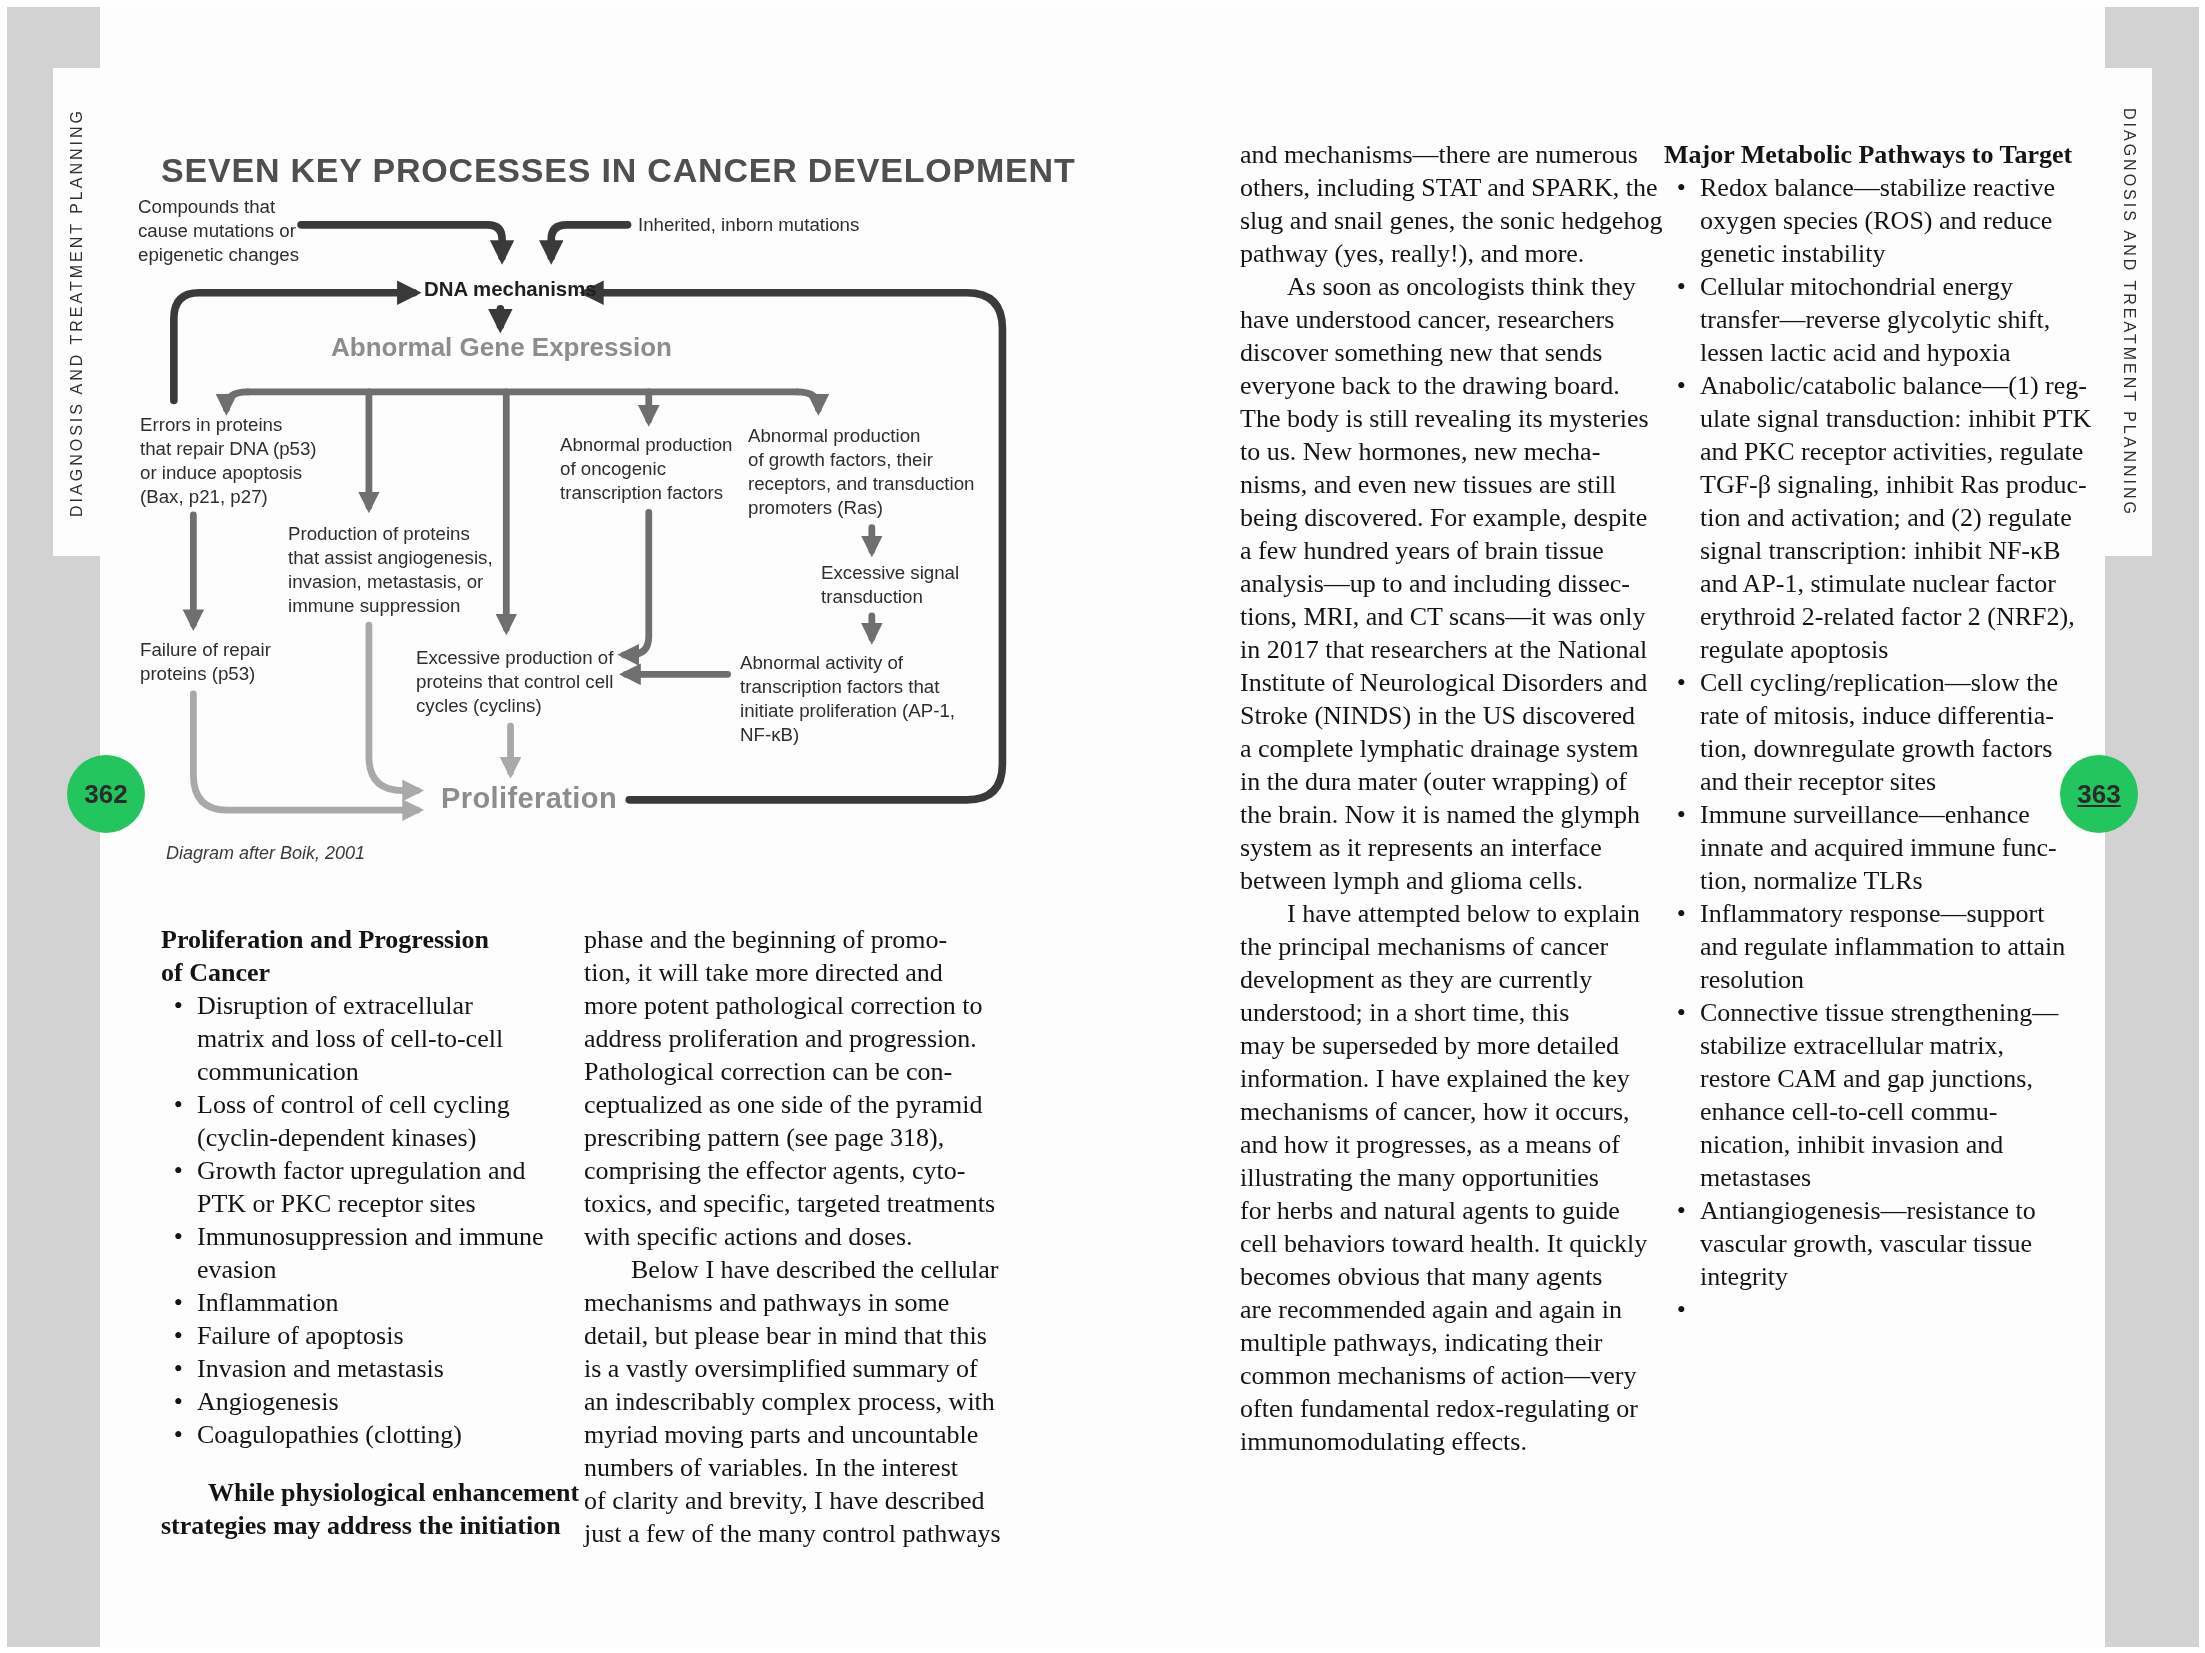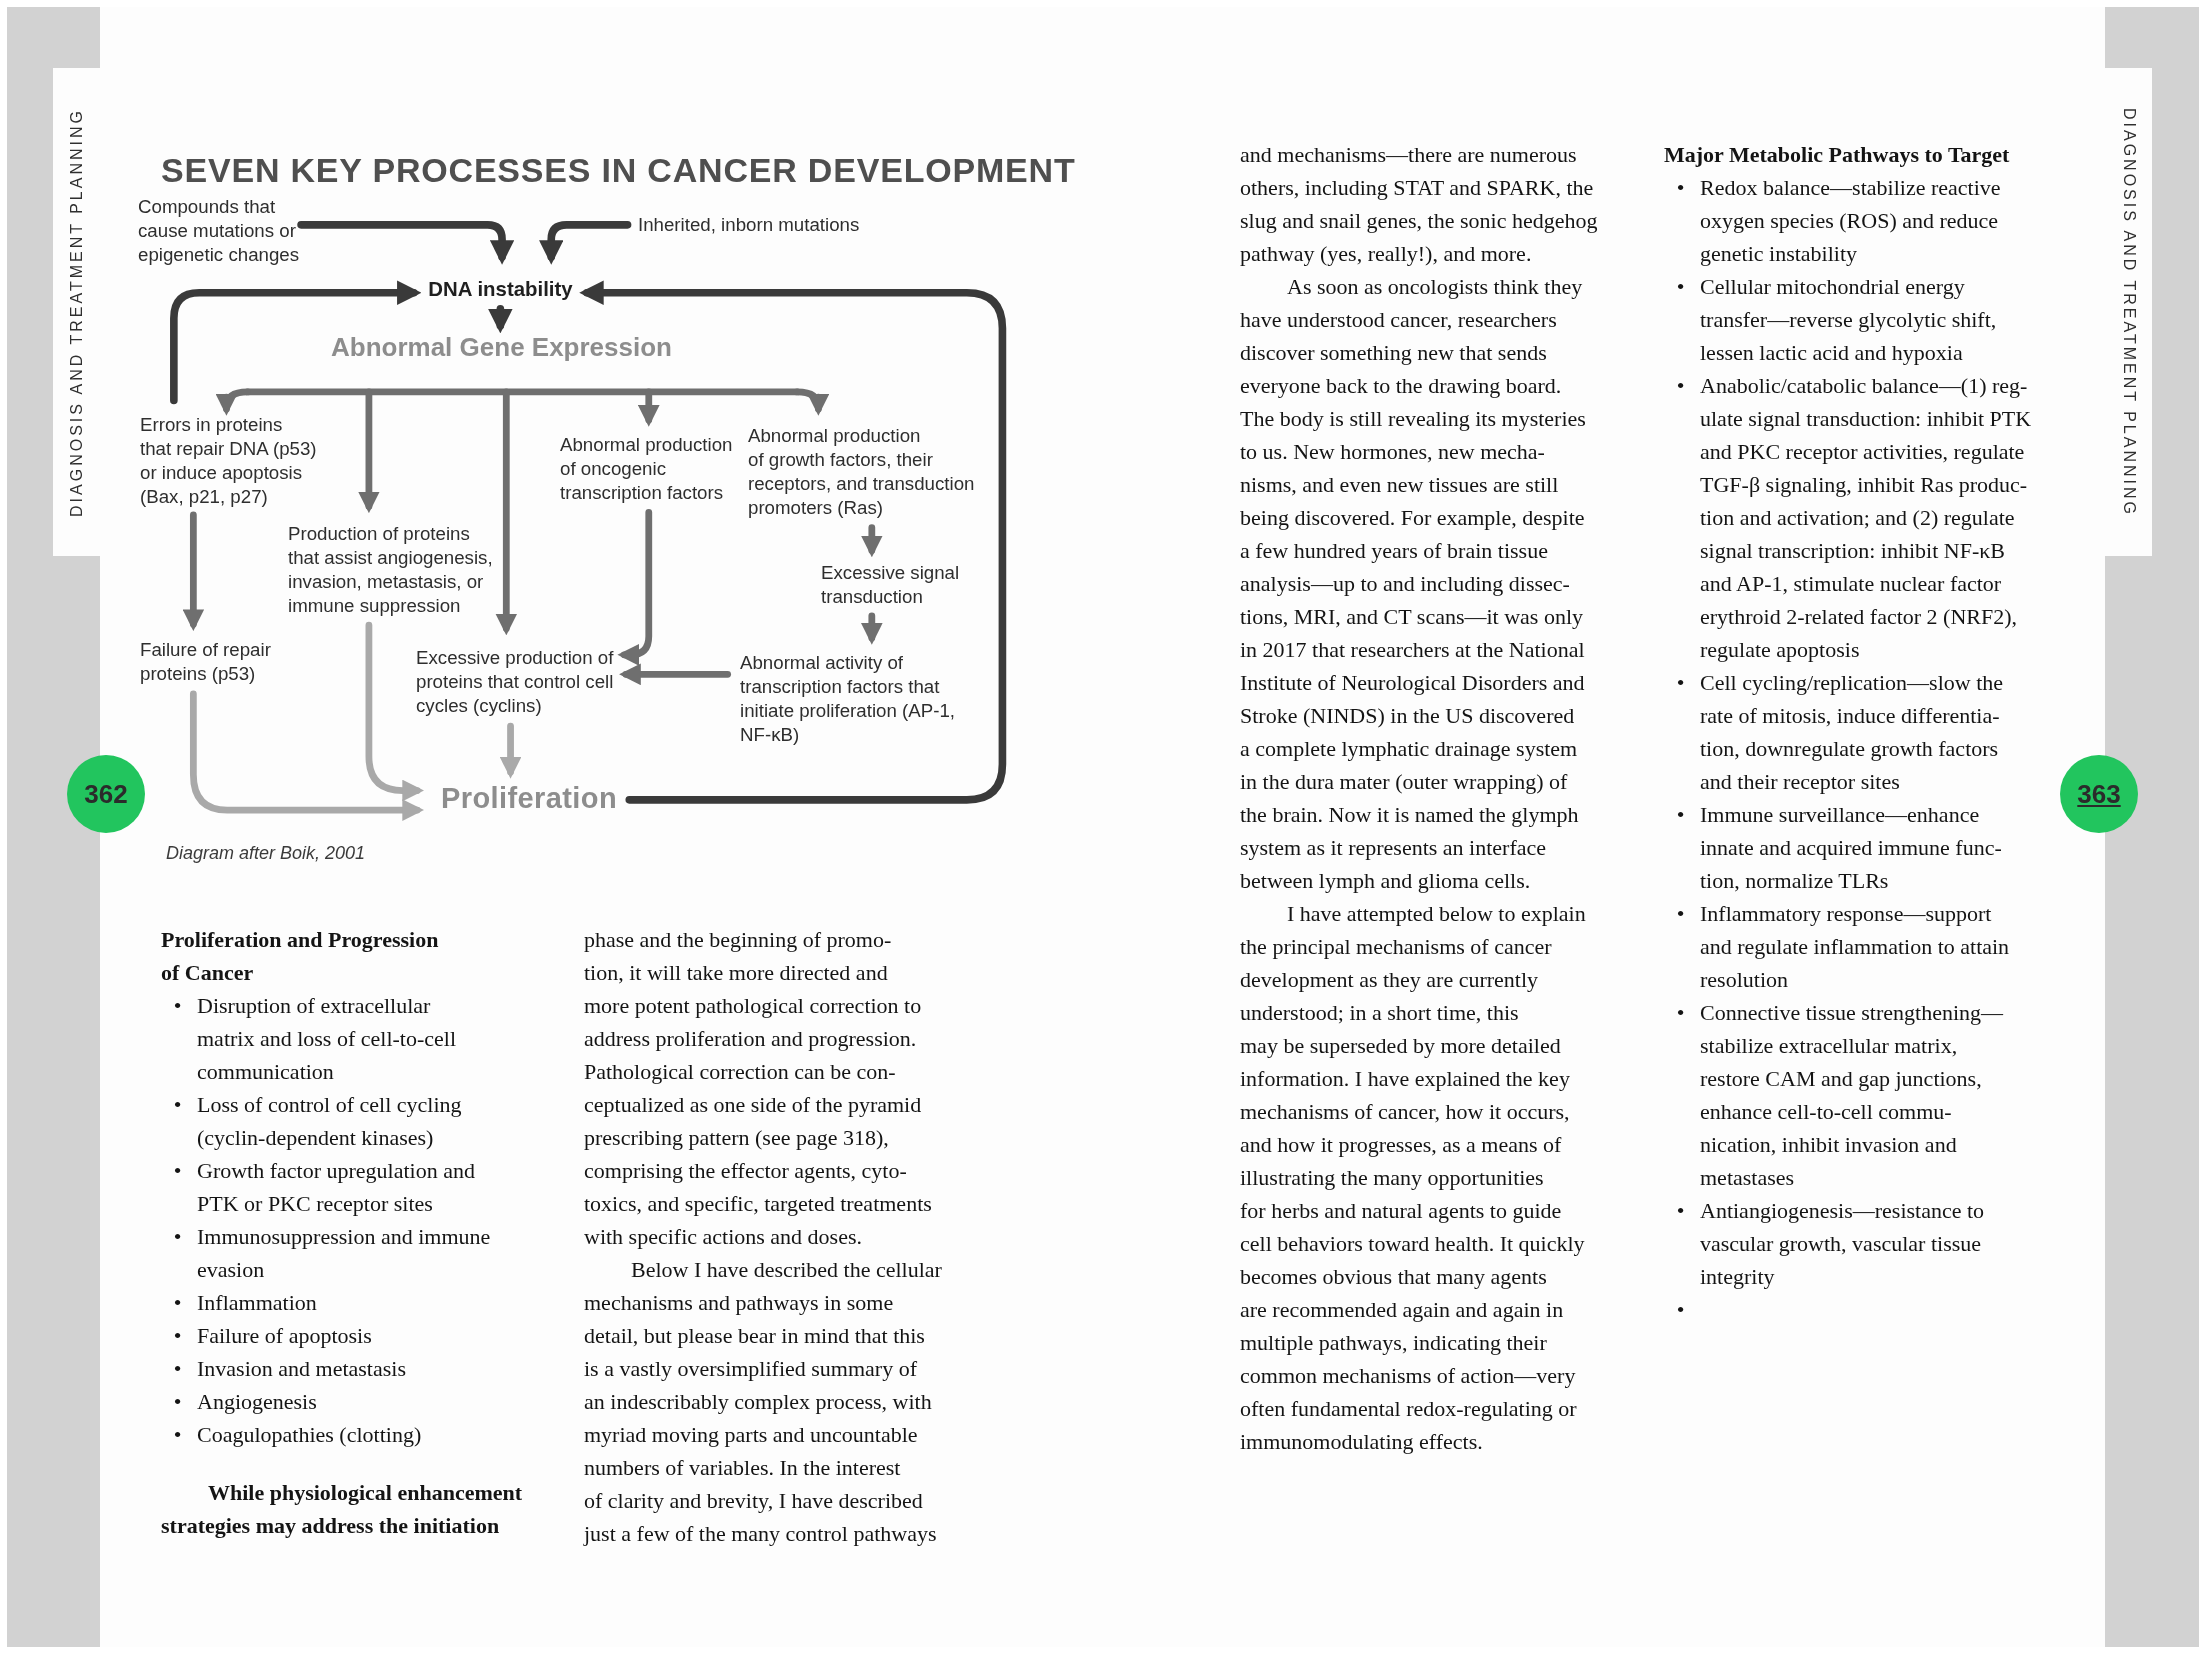--- a/index.html
+++ b/index.html
@@ -23,21 +23,21 @@
             color:#4f4f4f;letter-spacing:0.8px;white-space:pre;}
   .dg-label{position:absolute;font-size:18.7px;line-height:24px;color:#2e2e2e;white-space:pre;}
   .dg-dna{position:absolute;left:424px;top:278px;width:153px;text-align:center;
           font-size:20.4px;font-weight:700;color:#1f1f1f;white-space:pre;}
   .dg-age{position:absolute;left:331px;top:332px;width:339px;text-align:right;
           font-size:26px;font-weight:600;color:#8d8d8d;white-space:pre;}
   .dg-prolif{position:absolute;left:441px;top:782px;font-size:29px;font-weight:600;
              color:#8d8d8d;letter-spacing:0.4px;white-space:pre;}
   .dg-caption{position:absolute;left:166px;top:834px;font-size:18px;font-style:italic;
               color:#3b3b3b;white-space:pre;margin-top:9px;}
-  .bodycol{position:absolute;font-family:"Liberation Serif", serif;font-size:22px;
+  .bodycol{position:absolute;font-family:"Liberation Serif", serif;font-size:26px;
            line-height:33px;color:#141414;}
   .col1{left:161px;top:923px;width:399px;}
   .col2{left:584px;top:923px;width:428px;}
   .col3{left:1240px;top:138px;width:428px;}
   .col4{left:1664px;top:138px;width:416px;}
   .serif-heading{font-weight:700;white-space:pre;}
   .para{white-space:pre;}
   .para.indent{text-indent:47px;}
   .closing{margin-top:25px;font-weight:bold;}
   .blist{margin:0;padding:0;list-style:none;}
@@ -100,21 +100,21 @@
       <path d="M 228 818 L 228 913 Q 228 955 268 955 L 492 955" marker-end="url(#ah-light)"></path>
       <path d="M 602 856 L 602 910" marker-end="url(#ah-light)"></path>
     </g>
   </svg>
 
   <div class="dg-title">SEVEN KEY PROCESSES IN CANCER DEVELOPMENT</div>
   <div class="dg-label" style="left:138px;top:195px;">Compounds that
 cause mutations or
 epigenetic changes</div>
   <div class="dg-label" style="left:638px;top:213px;">Inherited, inborn mutations</div>
-  <div class="dg-dna">DNA instability</div>
+  <div class="dg-dna">DNA mechanisms</div>
   <div class="dg-age">Abnormal Gene Expression</div>
   <div class="dg-label" style="left:140px;top:413px;">Errors in proteins
 that repair DNA (p53)
 or induce apoptosis
 (Bax, p21, p27)</div>
   <div class="dg-label" style="left:288px;top:522px;">Production of proteins
 that assist angiogenesis,
 invasion, metastasis, or
 immune suppression</div>
   <div class="dg-label" style="left:560px;top:433px;">Abnormal production

